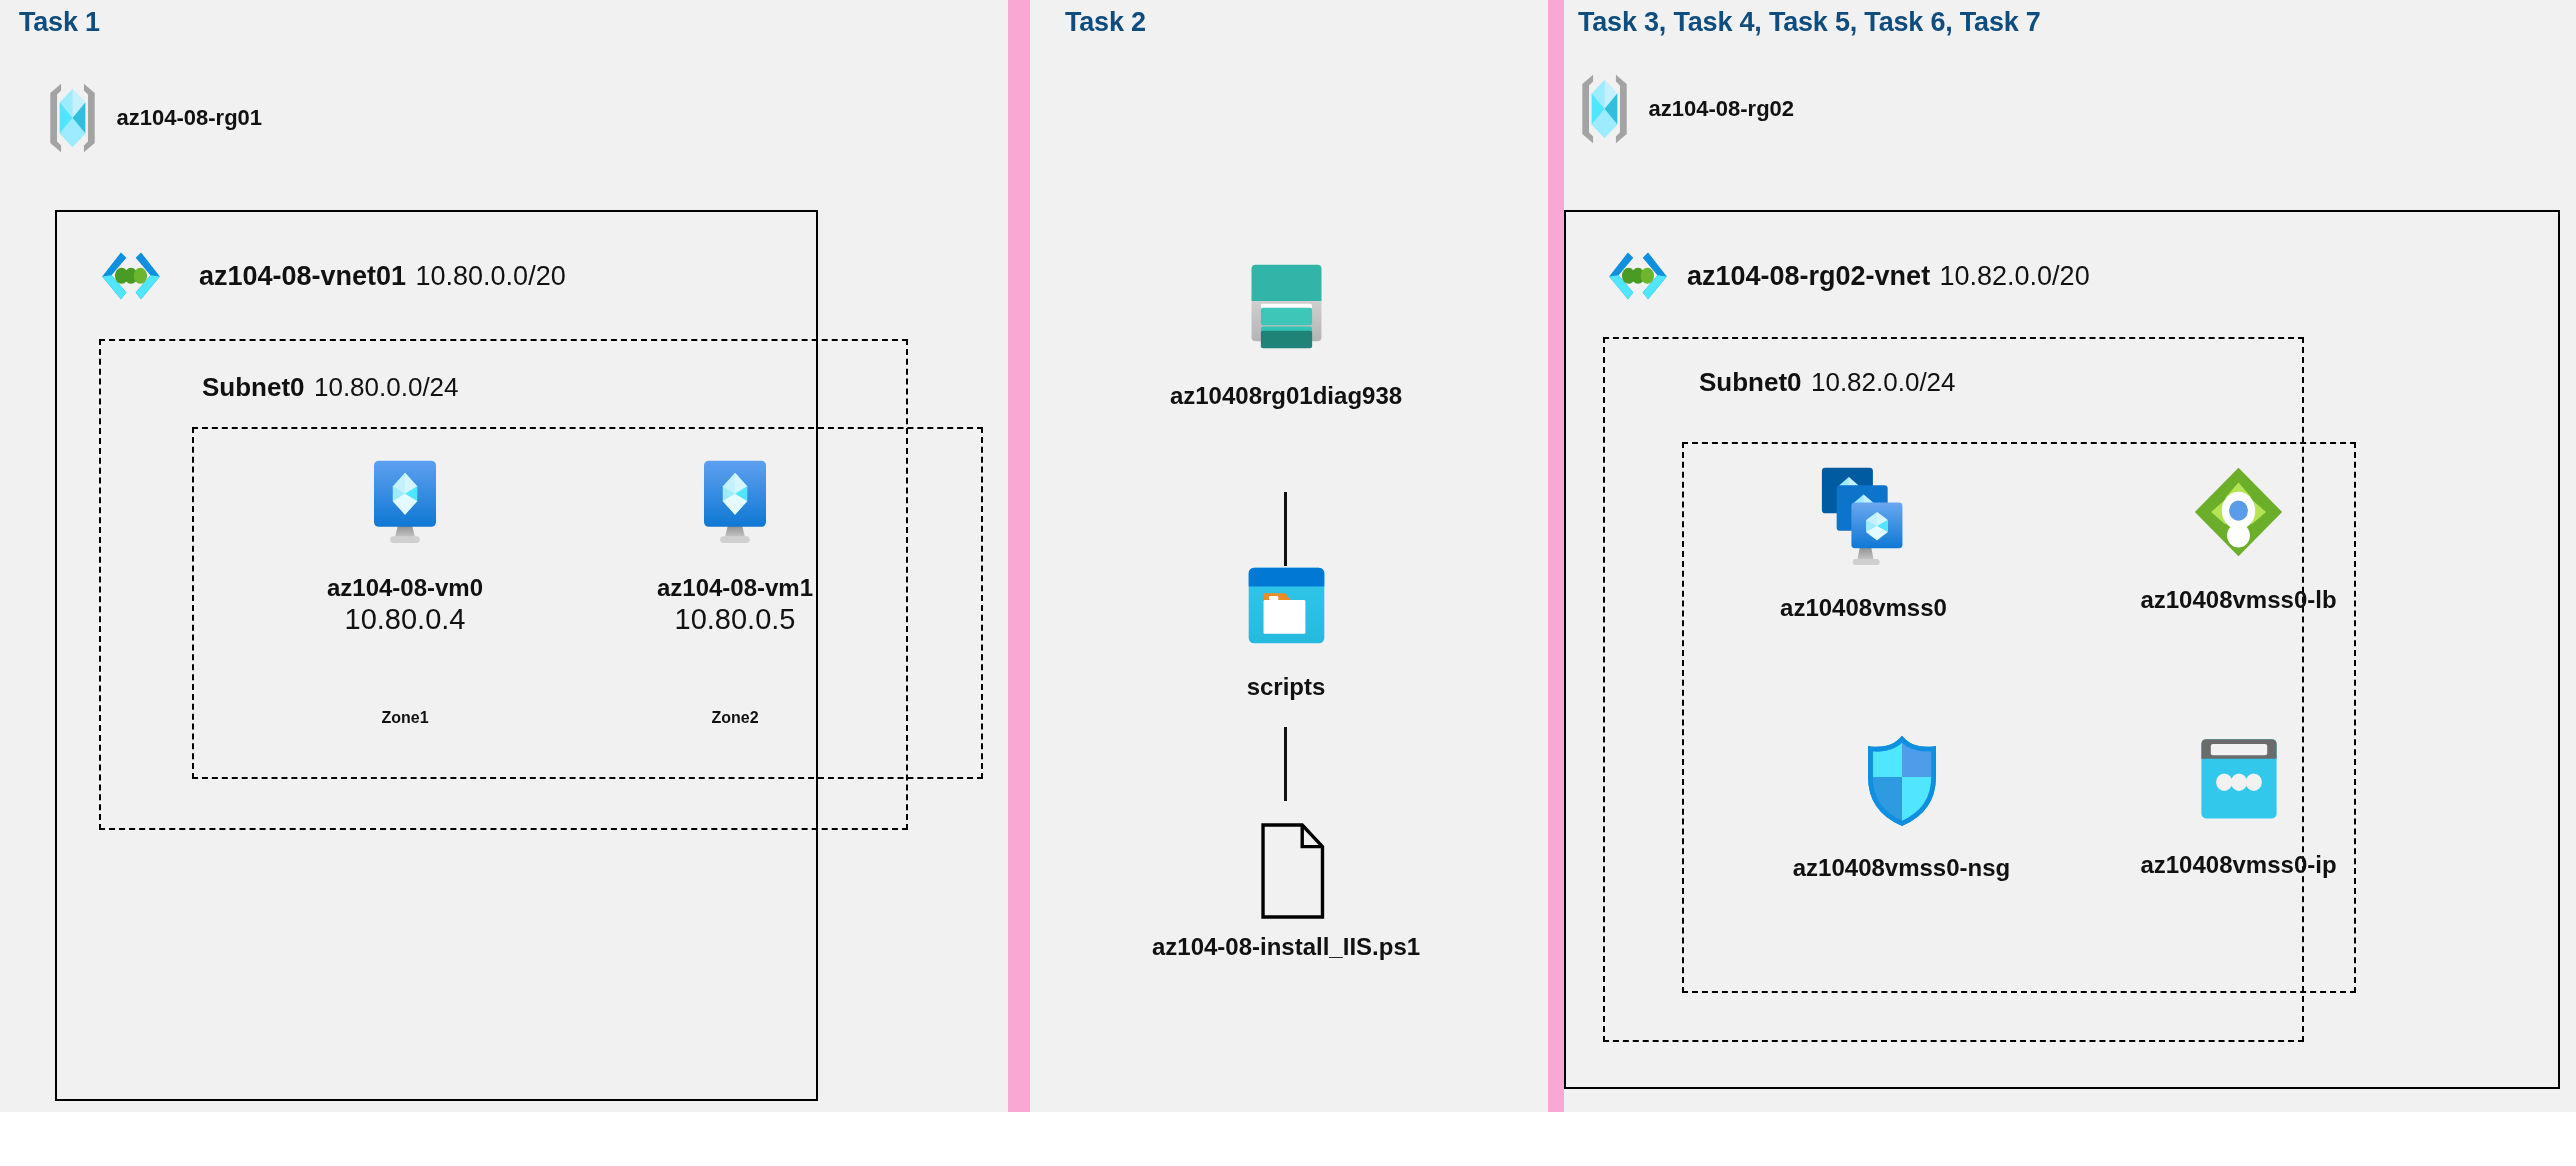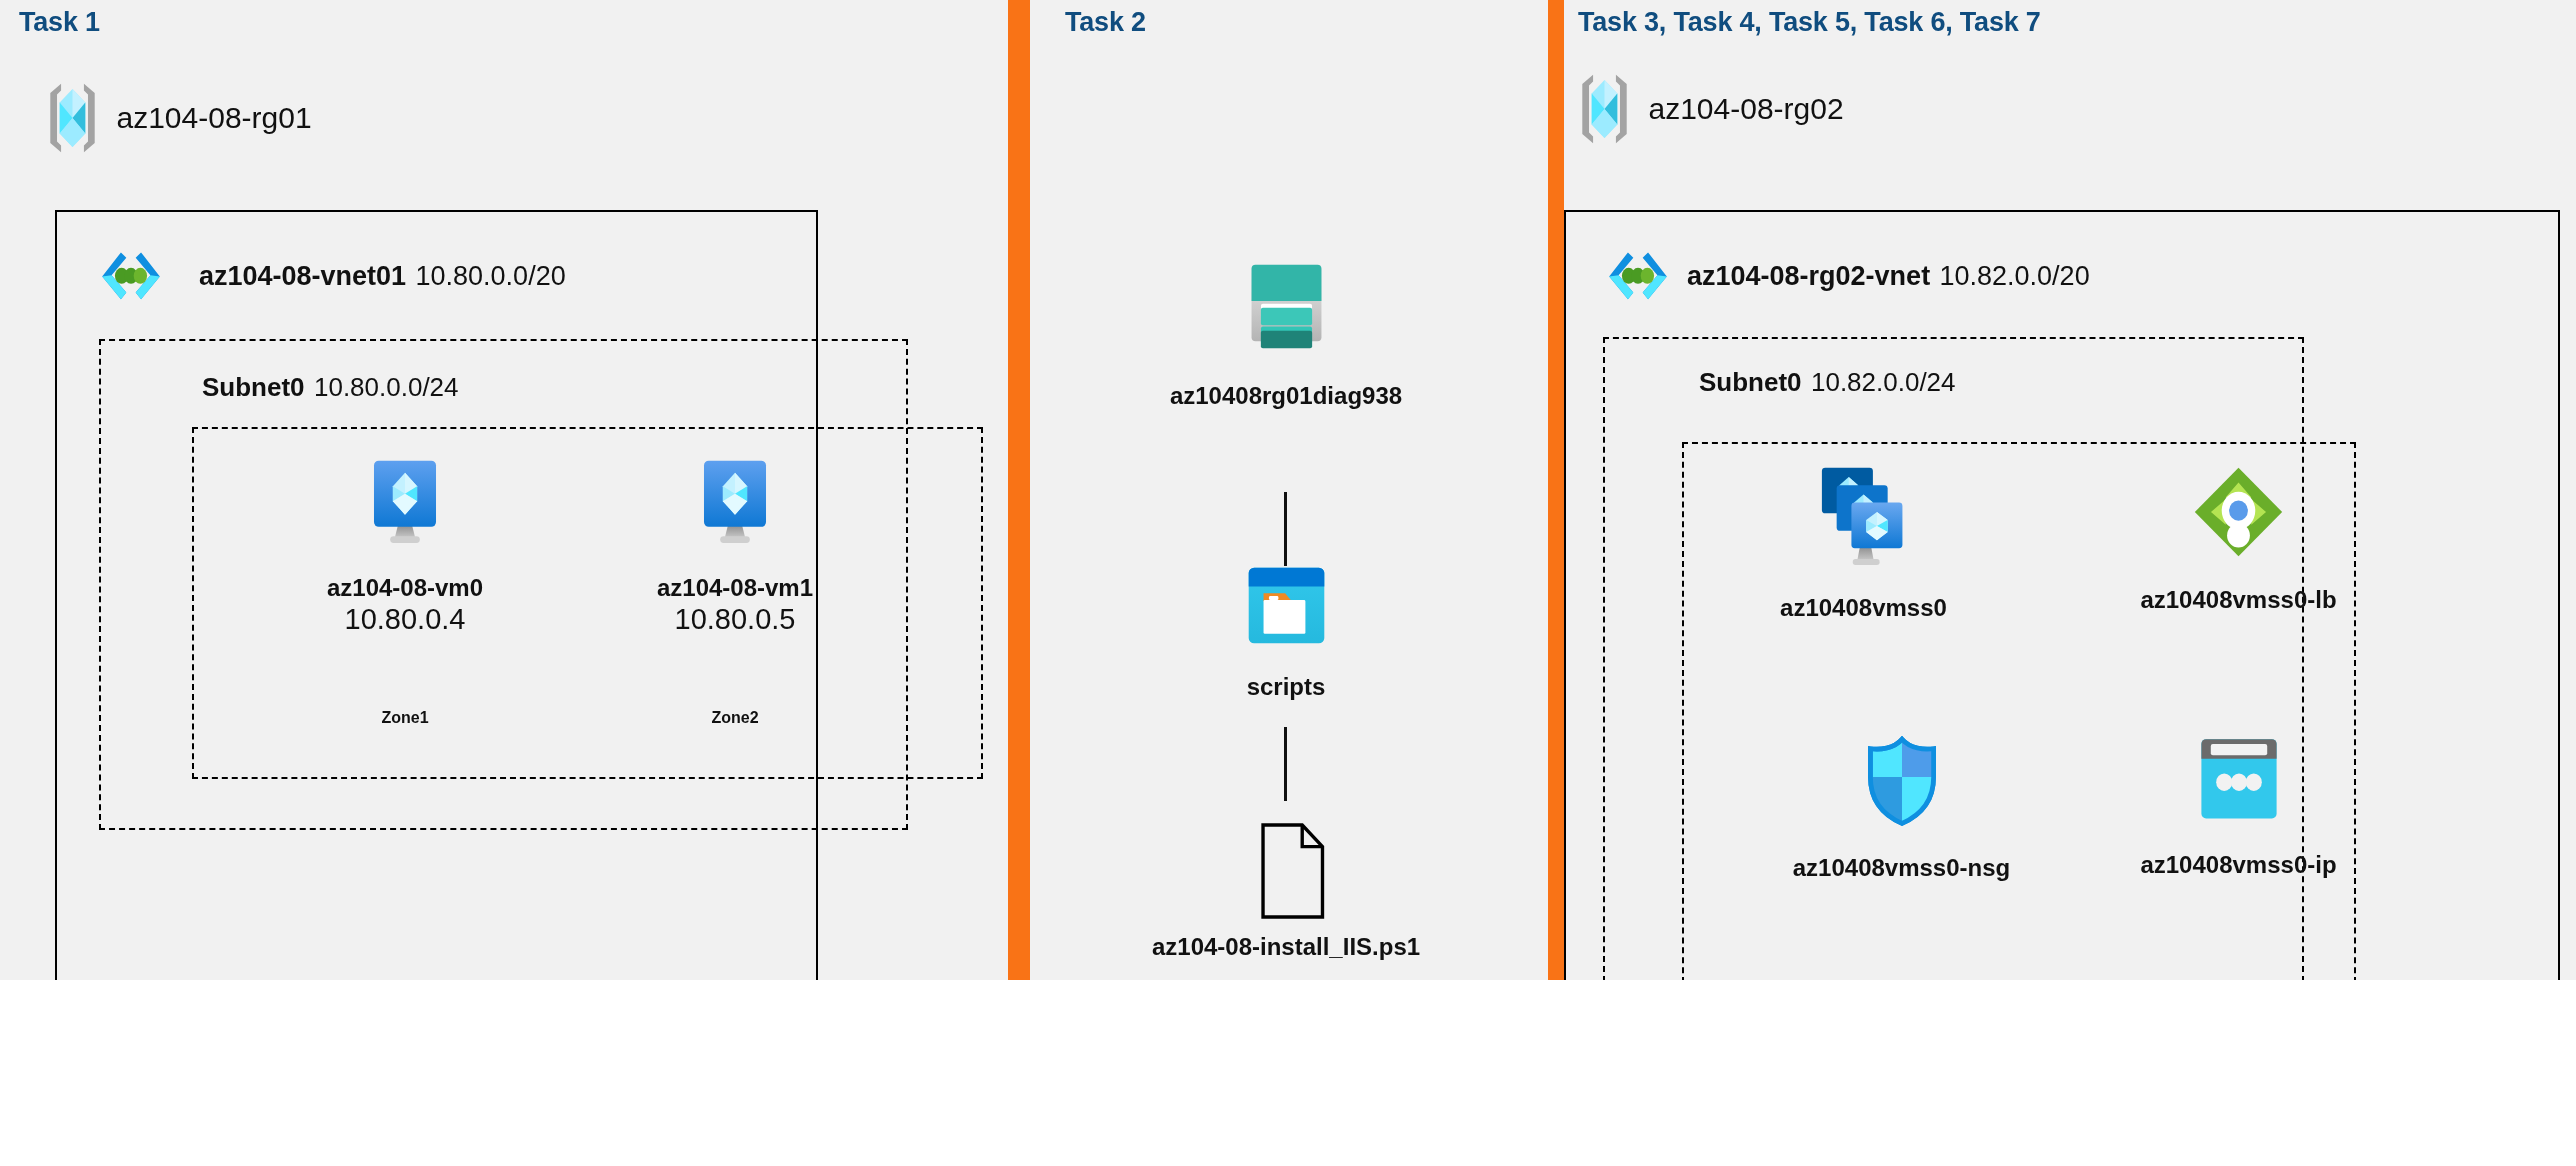--- a/index.html
+++ b/index.html
@@ -1,23 +1,23 @@
 <!DOCTYPE html>
 <html style="font-size:10.8px"><head>
 <meta charset="utf-8">
 <style>
   html,body{margin:0;padding:0;background:#ffffff;}
   body{font-family:"Liberation Sans",sans-serif;}
-  #stage{position:relative;width:2576px;height:980px;background:#f97316;overflow:hidden;}
+  #stage{position:relative;width:2576px;height:1112px;background:#f9a8d4;overflow:hidden;}
 
   .panel{position:absolute;background:#f1f1f1;}
   .task-label{position:absolute;color:#104d7f;font-weight:bold;font-size:27px;letter-spacing:-0.2px;white-space:nowrap;}
 
   .rg-row{position:absolute;display:flex;align-items:center;gap:17.5px;}
-  .rg-name{font-size:30px;font-weight:normal;color:#111;white-space:nowrap;}
+  .rg-name{font-size:22px;font-weight:bold;color:#111;white-space:nowrap;}
 
   .solidbox{position:absolute;border:2.7px solid #000;box-sizing:border-box;background:transparent;}
   .dashbox{position:absolute;border:2.7px dashed #000;box-sizing:border-box;background:transparent;}
 
   .vnet-row{position:absolute;display:flex;align-items:center;gap:16px;white-space:nowrap;}
   .vnet-name{font-size:27px;font-weight:bold;color:#111;}
   .vnet-cidr{font-size:27px;color:#111;font-weight:normal;}
 
   .subnet-row{position:absolute;white-space:nowrap;}
   .subnet-name{font-size:26px;font-weight:bold;color:#111;}

